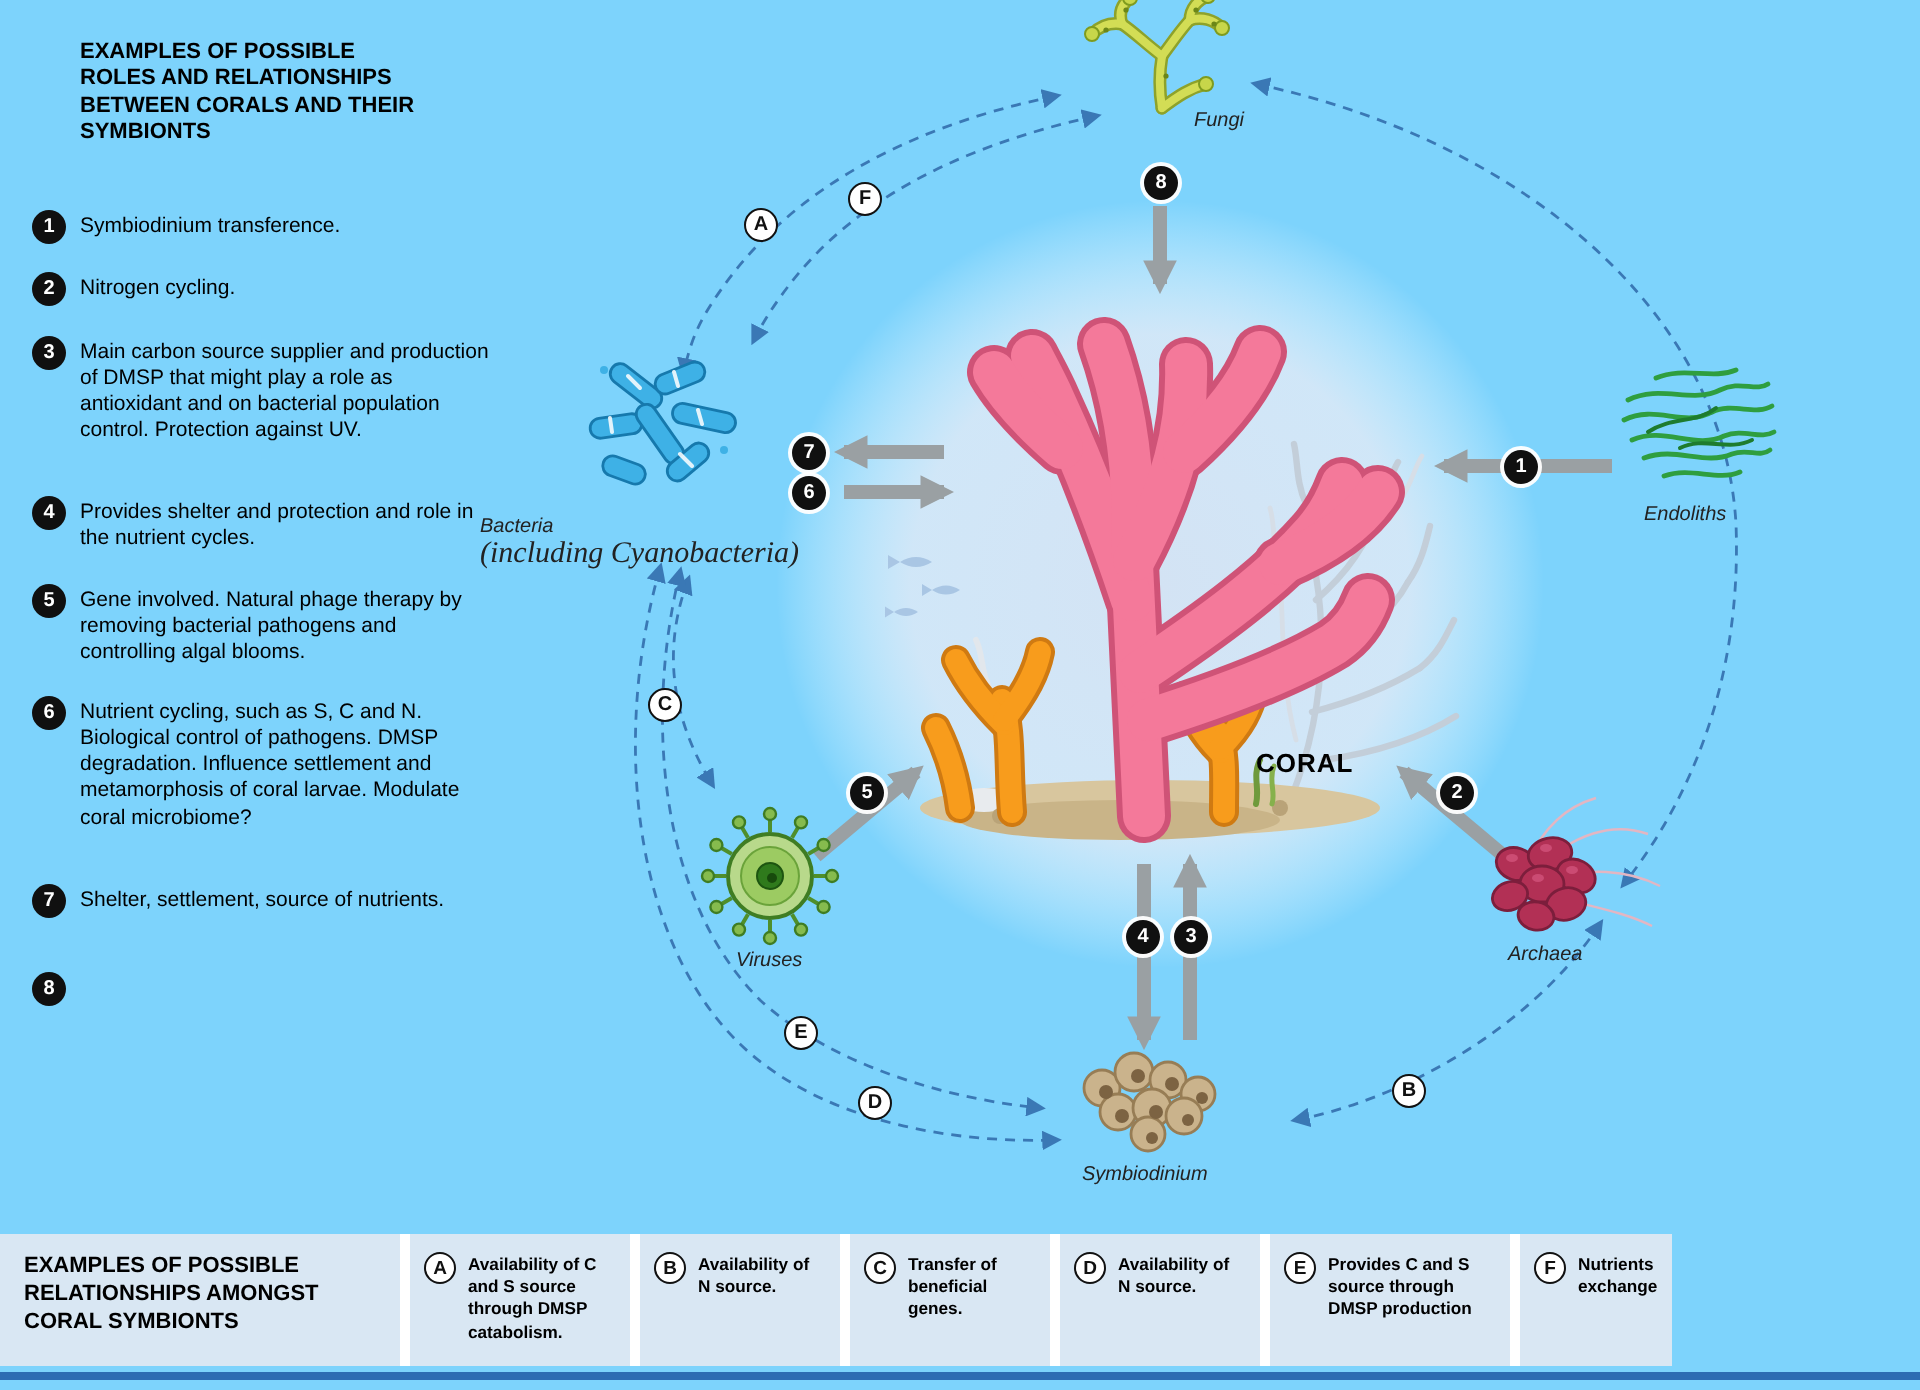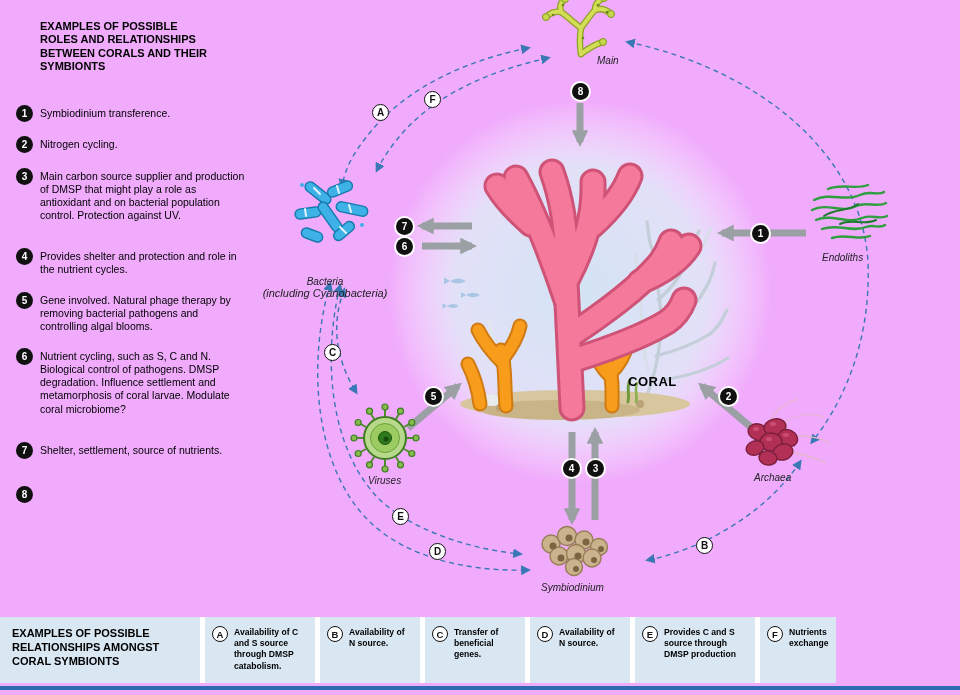--- a/index.html
+++ b/index.html
@@ -1,26 +1,26 @@
 <!DOCTYPE html>
 <html><head>
 <meta charset="utf-8">
 <style>
   html,body{margin:0;padding:0;background:#fff;}
   body{font-family:"Liberation Sans", sans-serif;color:#111;}
-  #page{position:relative;width:960px;height:695px;background:#f0abfc;overflow:hidden;outline:1px solid #d8d8d8;}
+  #page{position:relative;width:960px;height:695px;background:#7dd3fc;overflow:hidden;outline:1px solid #d8d8d8;}
   
   #left-title{position:absolute;left:40px;top:20px;width:168px;font-size:11px;font-weight:bold;line-height:1.22;color:#000;}
   .item{position:absolute;left:16px;width:230px;display:flex;align-items:flex-start;}
   .inum{flex:0 0 17px;width:17px;height:17px;border-radius:50%;background:#101010;color:#fff;
         font-weight:bold;font-size:10px;display:flex;align-items:center;justify-content:center;margin-right:7px;}
   .item-text{font-size:10.5px;line-height:1.25;width:205px;color:#000;padding-top:2px;}
   
   .org-label{position:absolute;font-style:italic;font-size:10px;color:#222;}
-  .org-label .small{font-size:11px;display:block;}
+  .org-label .small{font-size:15px;display:block;font-family:Liberation Serif, serif;}
   #coral-label{position:absolute;left:628px;top:374px;font-size:13px;font-weight:bold;letter-spacing:.5px;color:#000;}
   .nbadge{position:absolute;width:17px;height:17px;border-radius:50%;background:#101010;color:#fff;font-weight:bold;
           font-size:10px;display:flex;align-items:center;justify-content:center;box-shadow:0 0 0 2px rgba(255,255,255,.95);}
   .lbadge{position:absolute;width:17px;height:17px;border-radius:50%;background:#fff;color:#111;border:1.6px solid #111;
           box-sizing:border-box;font-weight:bold;font-size:10px;display:flex;align-items:center;justify-content:center;}
   
   #legend{position:absolute;left:0;top:617px;width:832px;height:66px;display:flex;background:#fff;}
   .lcell{background:#d9e7f3;height:100%;box-sizing:border-box;}
   .lcell + .lcell{margin-left:5px;}
   #legend-title{flex:0 0 200px;padding:10px 12px;font-size:11px;font-weight:bold;line-height:1.25;color:#000;}
@@ -340,26 +340,26 @@
     <span class="item-text">Nutrient cycling, such as S, C and N. Biological control of pathogens. DMSP degradation. Influence settlement and metamorphosis of coral larvae. Modulate coral microbiome?</span>
   </div>
   <div class="item" style="top:442px">
     <span class="inum">7</span>
     <span class="item-text">Shelter, settlement, source of nutrients.</span>
   </div>
   <div class="item" style="top:486px">
     <span class="inum">8</span>
   </div>
 
-  <div class="org-label" style="left:597px;top:55px">Main</div>
+  <div class="org-label" style="left:597px;top:55px">Fungi</div>
   <div class="org-label" style="left:822px;top:252px">Endoliths</div>
   <div class="org-label" style="left:754px;top:472px">Archaea</div>
   <div class="org-label" style="left:541px;top:582px">Symbiodinium</div>
   <div class="org-label" style="left:368px;top:475px">Viruses</div>
-  <div class="org-label" style="left:240px;top:276px;width:170px;text-align:center">
+  <div class="org-label" style="left:240px;top:258px;width:170px;text-align:left">
     <span>Bacteria</span>
     <span class="small">(including Cyanobacteria)</span>
   </div>
   <div id="coral-label">CORAL</div>
 
   <div class="nbadge" style="left:572px;top:83px">8</div>
   <div class="nbadge" style="left:752px;top:225px">1</div>
   <div class="nbadge" style="left:720px;top:388px">2</div>
   <div class="nbadge" style="left:563px;top:460px">4</div>
   <div class="nbadge" style="left:587px;top:460px">3</div>

